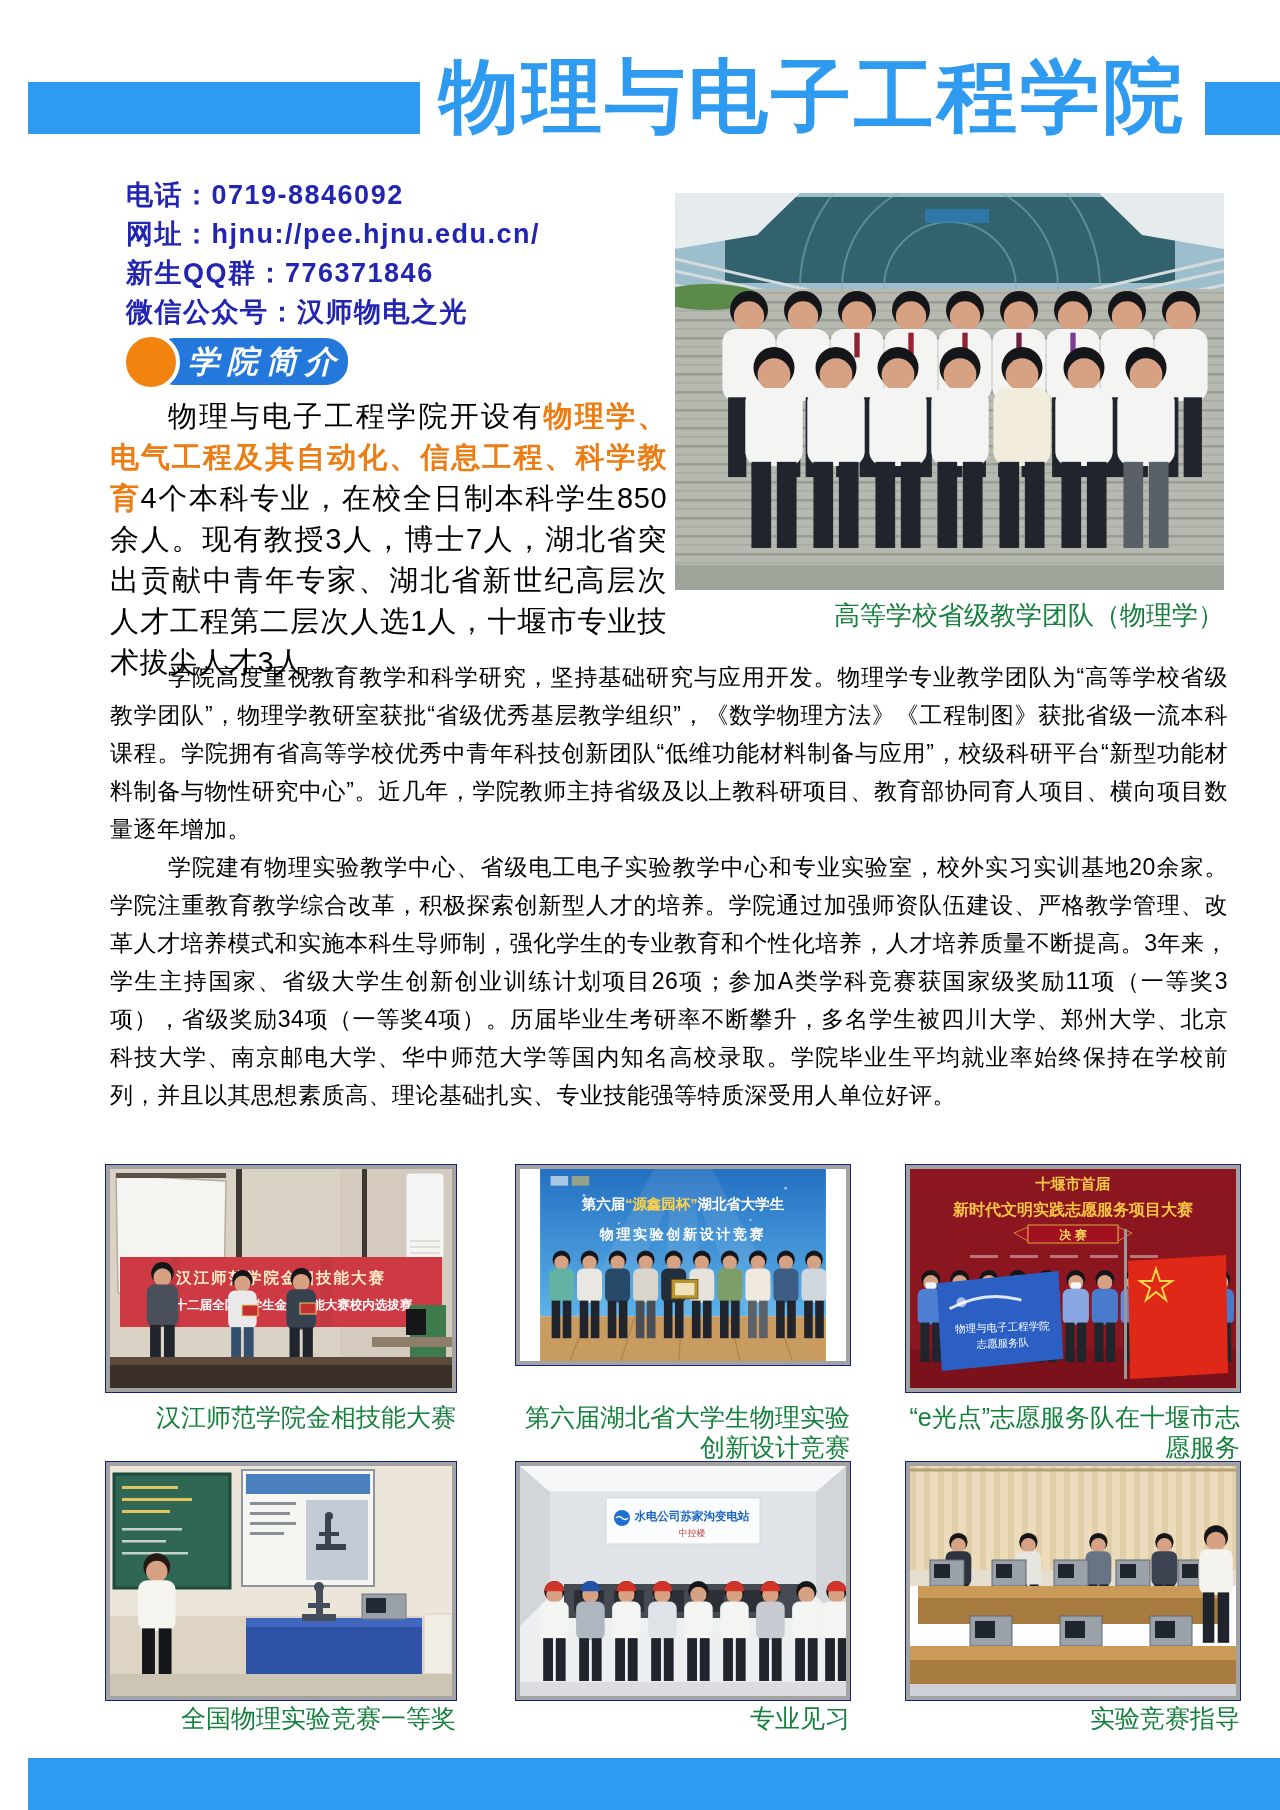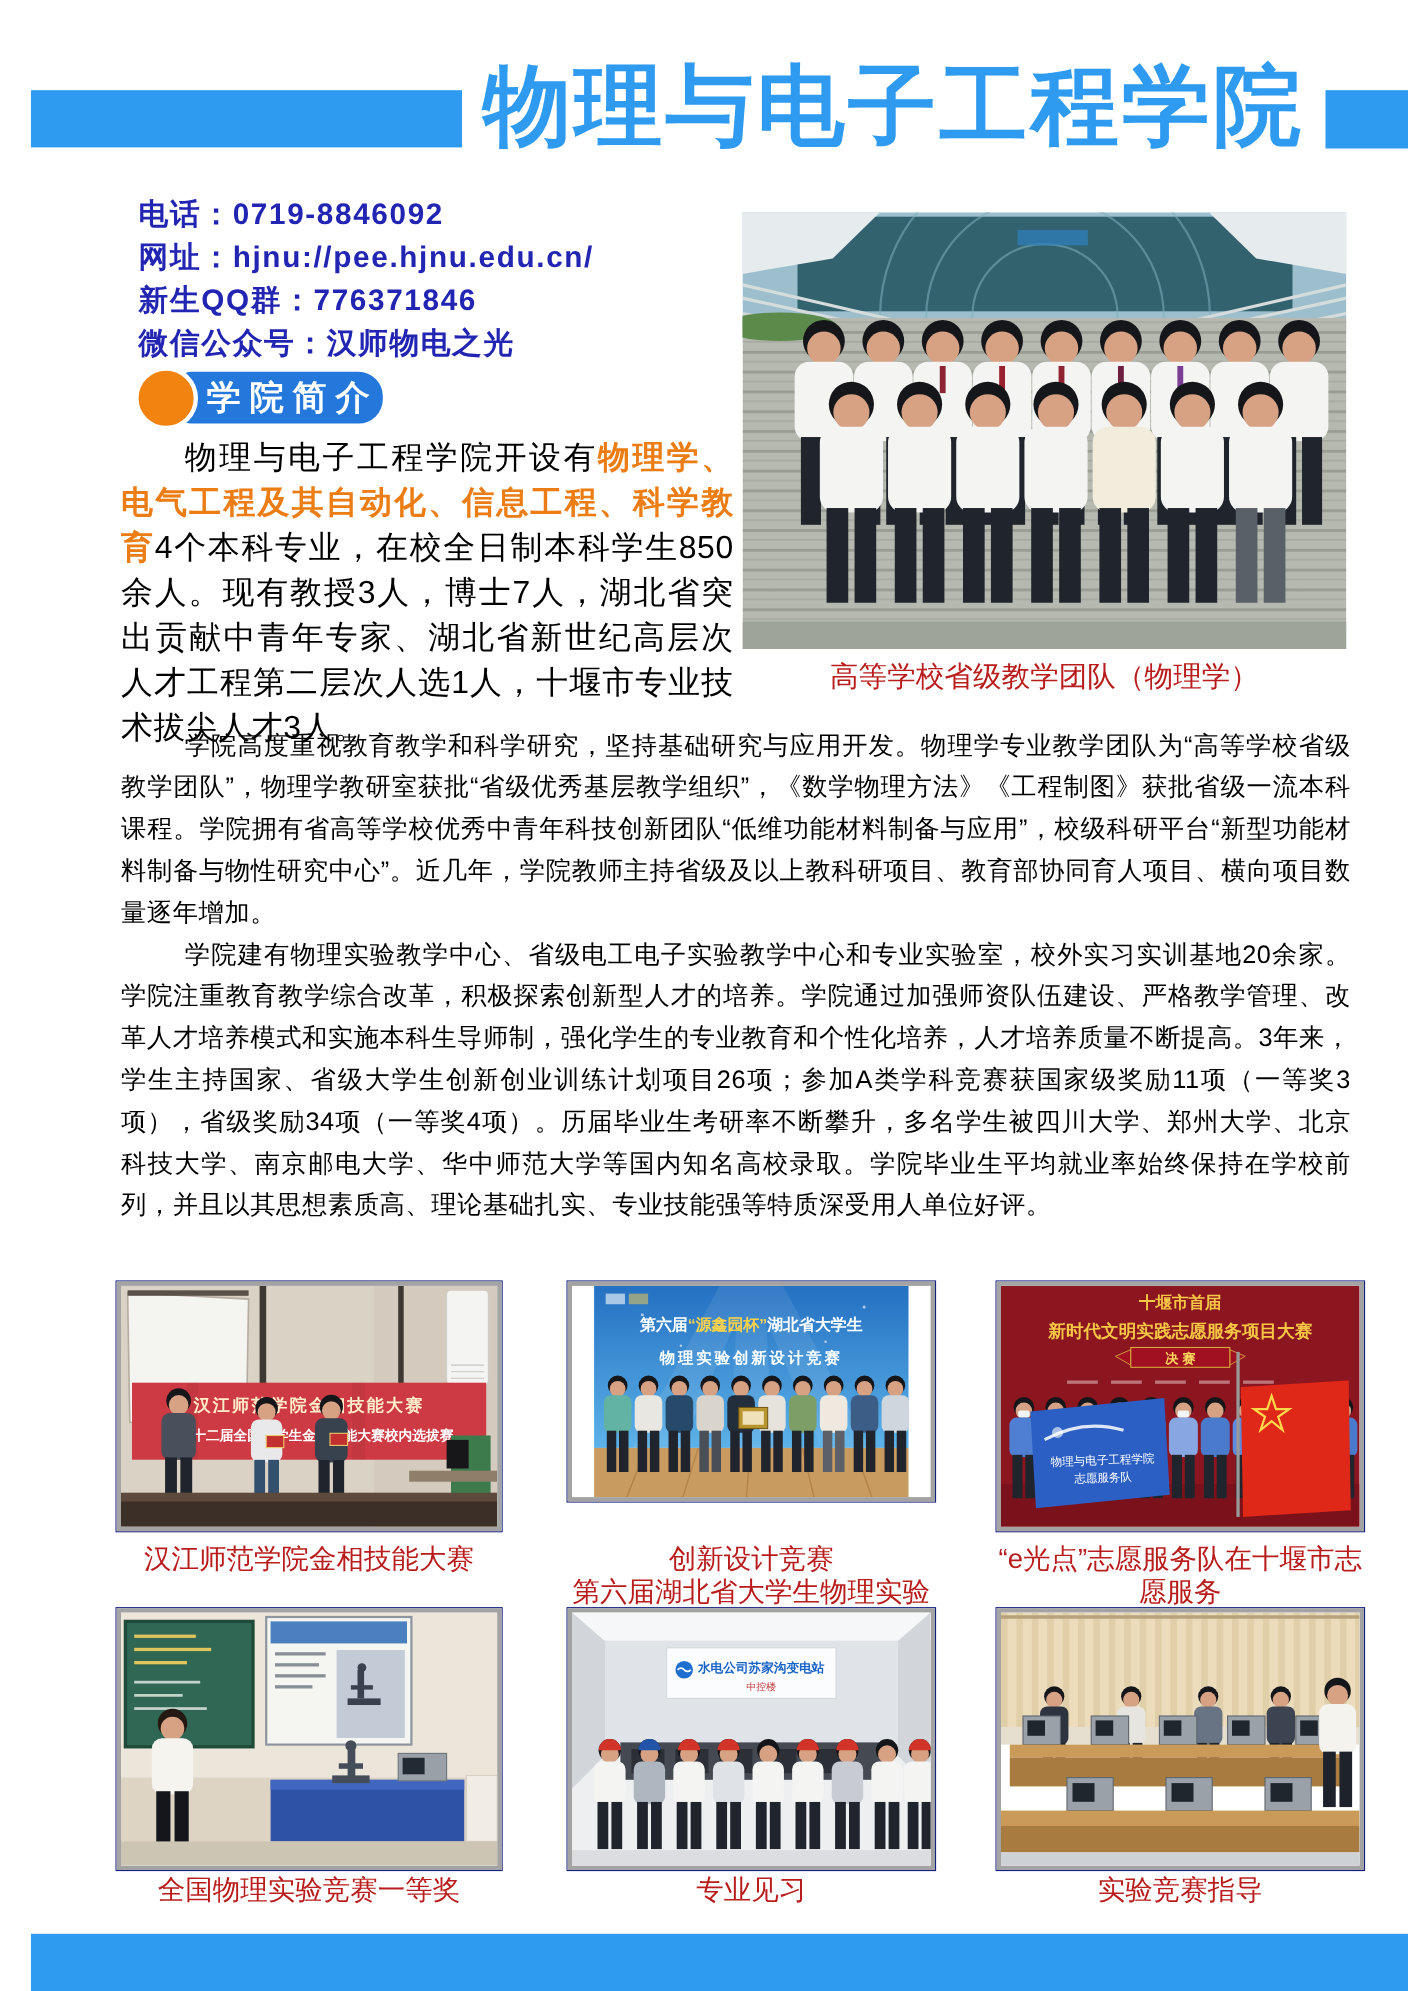--- a/index.html
+++ b/index.html
@@ -14,21 +14,21 @@
   .page-title {
     position:absolute; left:392px; top:42px; width:785px; height:110px;
     text-align:center; line-height:110px; font-size:80px; font-weight:900;
     color:#2e9af0; letter-spacing:3px; white-space:nowrap;
   }
   
   .contact { position:absolute; left:98px; top:176px; color:#2224b2;
     font-size:27px; font-weight:bold; line-height:39px; letter-spacing:1.5px; }
   .contact div { white-space:nowrap; }
   
-  .badge { position:absolute; left:96px; top:336px; width:230px; height:52px; }
+  .badge { position:absolute; left:96px; top:336px; width:230px; height:52px;font-style:italic; }
   .badge-pill { position:absolute; left:36px; top:2px; width:188px; height:47px;
     background:#2478dc; border-radius:14px 22px 22px 14px; }
   .badge-pill span { display:block; text-align:center; line-height:47px;
     color:#ffffff; font-size:31px; font-weight:bold; letter-spacing:8px;
     padding-left:24px; white-space:nowrap; }
   .badge-circle { position:absolute; left:-2px; top:-3px; width:50px; height:50px;
     border-radius:50%; background:#f2830f; border:4px solid #ffffff; }
   
   .para1 { position:absolute; left:82px; top:396px; width:557px;
     font-size:29px; line-height:41px; text-align:justify; color:#000;
@@ -36,21 +36,21 @@
   .hl { color:#ec7d14; font-weight:bold; }
   .para23 { position:absolute; left:82px; top:658px; width:1118px;
     font-size:23px; line-height:38px; text-align:justify; color:#000;
     letter-spacing:0.5px; }
   .para23 p { margin:0; text-indent:58px; }
   
   .photo { position:absolute; border:4px solid #a3a3a3; box-sizing:border-box;
     background:#fff; box-shadow:0 0 0 1px #14207f; }
   .photo-plain { position:absolute; }
   svg.scene { display:block; width:100%; height:100%; }
-  .cap { position:absolute; text-align:center; font-size:25px; color:#b91c1c;
+  .cap { position:absolute; text-align:right; font-size:25px; color:#15803d;
     line-height:30px; }
   .cap-team { font-family:"Liberation Serif", serif; font-size:26px; }
   
   .footer-bar { position:absolute; left:0; top:1758px; width:1280px; height:52px;
     background:#2e9af0; }
   text { font-family:"Liberation Sans", sans-serif; }
 </style>
 </head>
 <body>
 
@@ -229,22 +229,22 @@
         <use href="#person" transform="translate(196,92) scale(1.02)" style="--shirt:#7d9e66"></use>
         <use href="#person" transform="translate(228,92) scale(1.02)" style="--shirt:#efe9df;--pants:#5c6068"></use>
         <use href="#person" transform="translate(260,92) scale(1.02)" style="--shirt:#3c5d86"></use>
         <use href="#person" transform="translate(292,92) scale(1.02)" style="--shirt:#d0d6dd"></use>
       </g>
       <rect x="150" y="126" width="30" height="22" fill="#b8942e" stroke="#6e5414"></rect>
       <rect x="154" y="130" width="22" height="14" fill="#efe2b8"></rect>
     </svg>
   </div>
   <div class="cap" style="left:488px;top:1402px;width:334px">
+    <div>第六届湖北省大学生物理实验</div>
     <div>创新设计竞赛</div>
-    <div>第六届湖北省大学生物理实验</div>
   </div>
 
   <div class="photo" style="left:878px;top:1165px;width:334px;height:227px">
     <svg class="scene" viewBox="0 0 326 219">
       <rect width="326" height="219" fill="#8c1620"></rect>
       <rect y="180" width="326" height="39" fill="#6e1018" opacity="0.55"></rect>
       <text x="163" y="20" text-anchor="middle" font-size="15" font-weight="bold" fill="#f6c645">十堰市首届</text>
       <text x="163" y="46" text-anchor="middle" font-size="16" font-weight="bold" fill="#f6c645">新时代文明实践志愿服务项目大赛</text>
       <polygon points="118,58 104,64 118,72" fill="#a01020" stroke="#d8a93c" stroke-width="0.8"></polygon>
       <polygon points="208,58 222,64 208,72" fill="#a01020" stroke="#d8a93c" stroke-width="0.8"></polygon>

